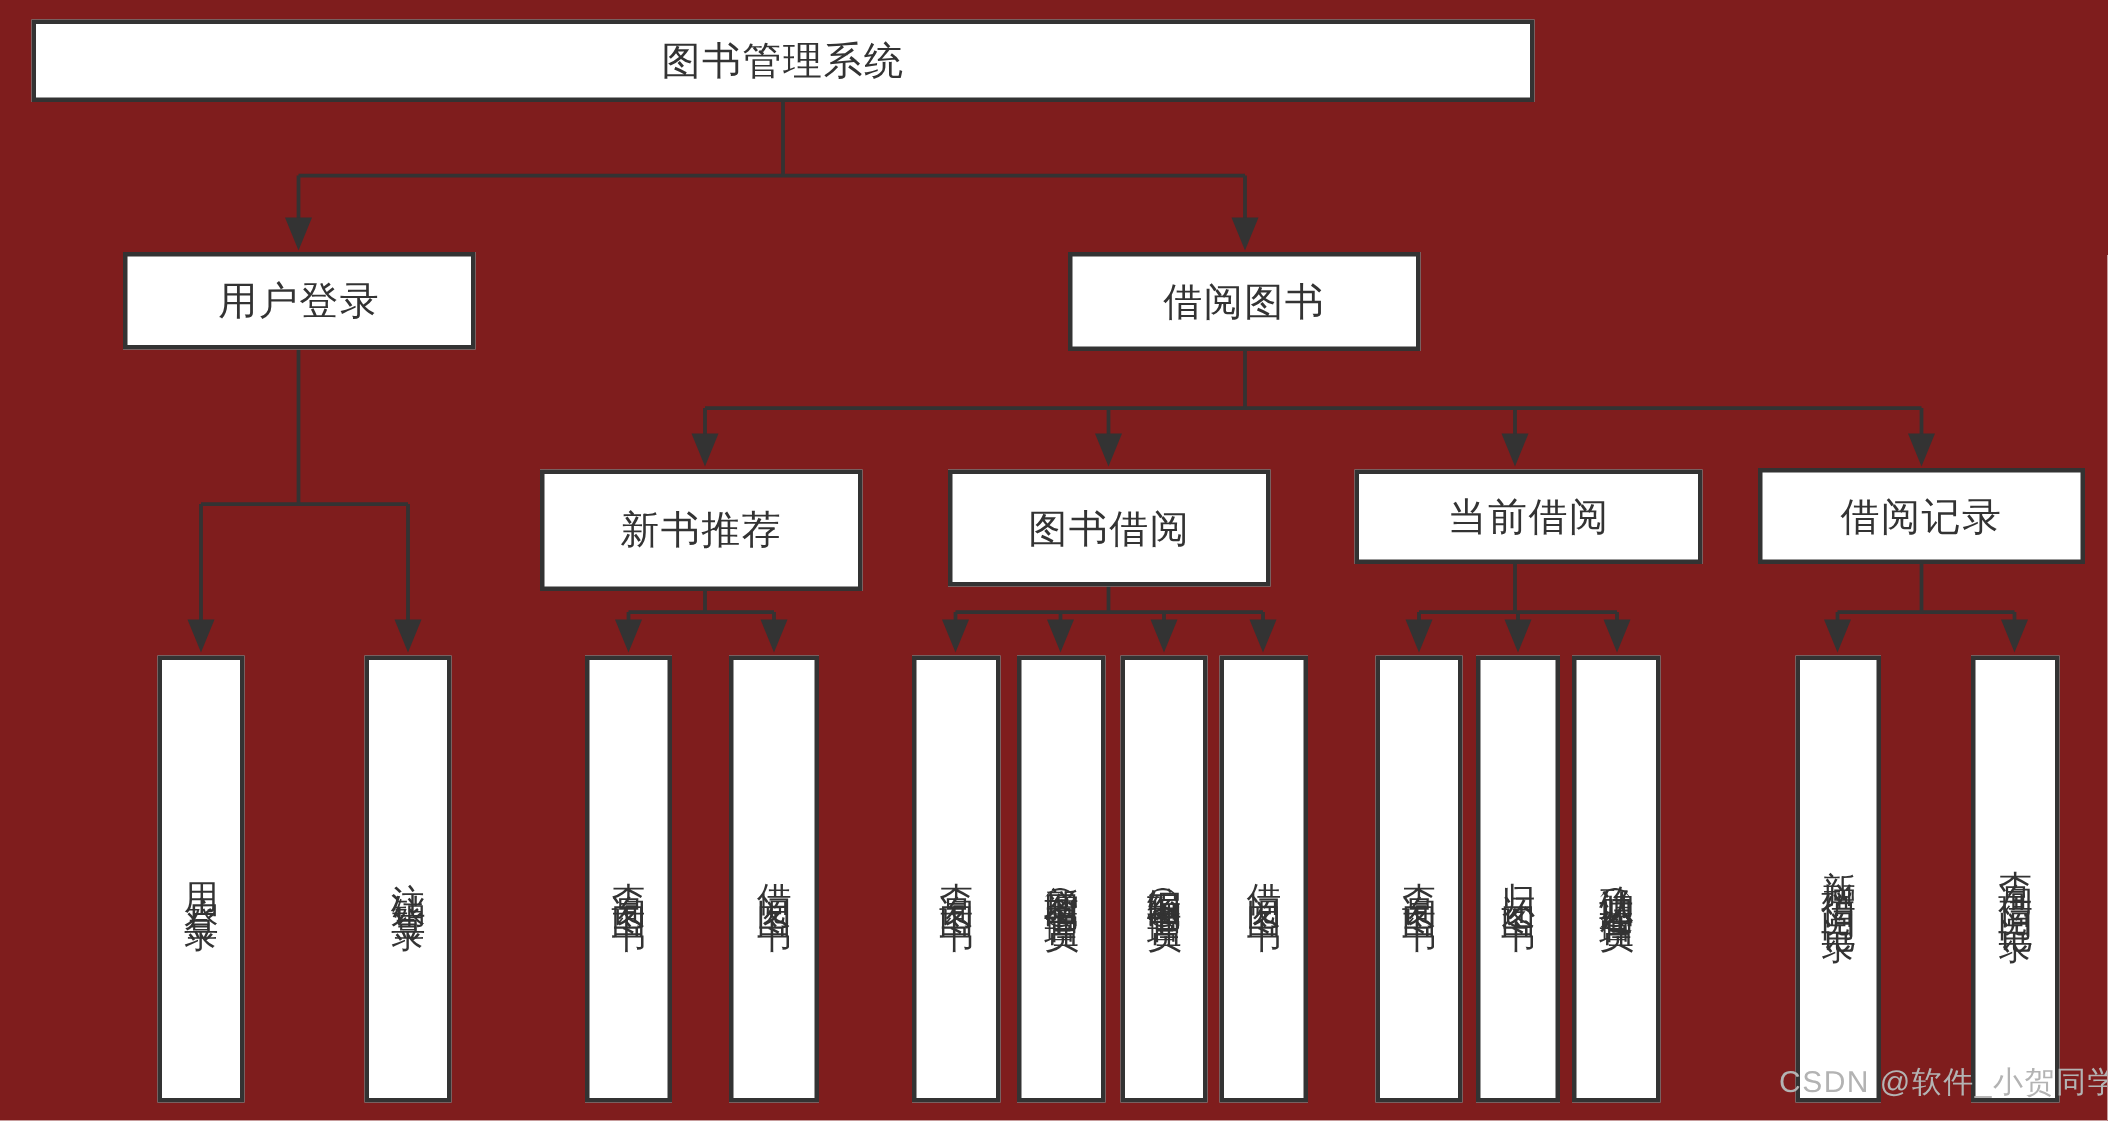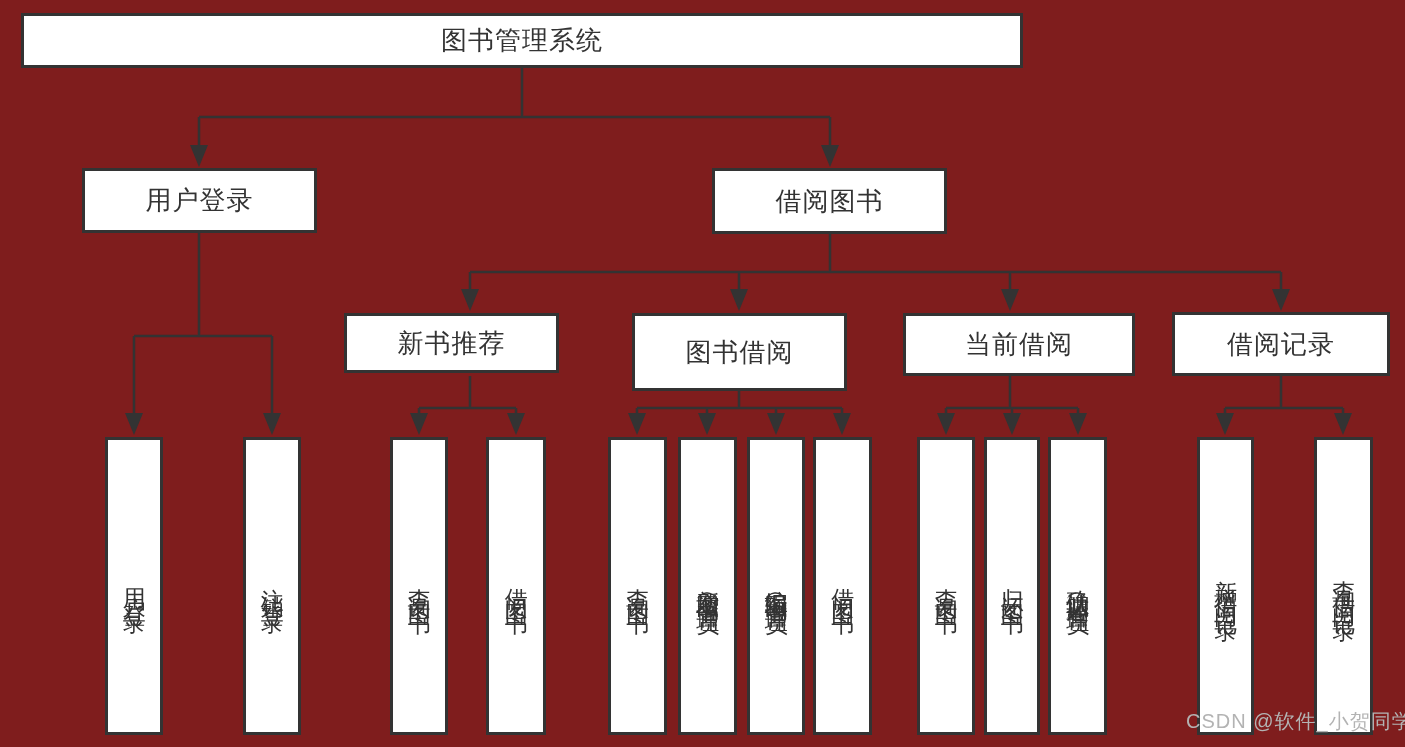--- a/index.html
+++ b/index.html
@@ -113,21 +113,21 @@
     <span class="label">图书管理系统</span>
   </div>
 
   <div class="node" style="left:82px; top:168px; width:235px; height:65px;">
     <span class="label">用户登录</span>
   </div>
   <div class="node" style="left:712px; top:168px; width:235px; height:66px;">
     <span class="label">借阅图书</span>
   </div>
 
-  <div class="node" style="left:344px; top:313px; width:215px; height:60px;">
+  <div class="node" style="left:360px; top:313px; width:215px; height:81px;">
     <span class="label">新书推荐</span>
   </div>
   <div class="node" style="left:632px; top:313px; width:215px; height:78px;">
     <span class="label">图书借阅</span>
   </div>
   <div class="node" style="left:903px; top:313px; width:232px; height:63px;">
     <span class="label">当前借阅</span>
   </div>
   <div class="node" style="left:1172px; top:312px; width:218px; height:64px;">
     <span class="label">借阅记录</span>

